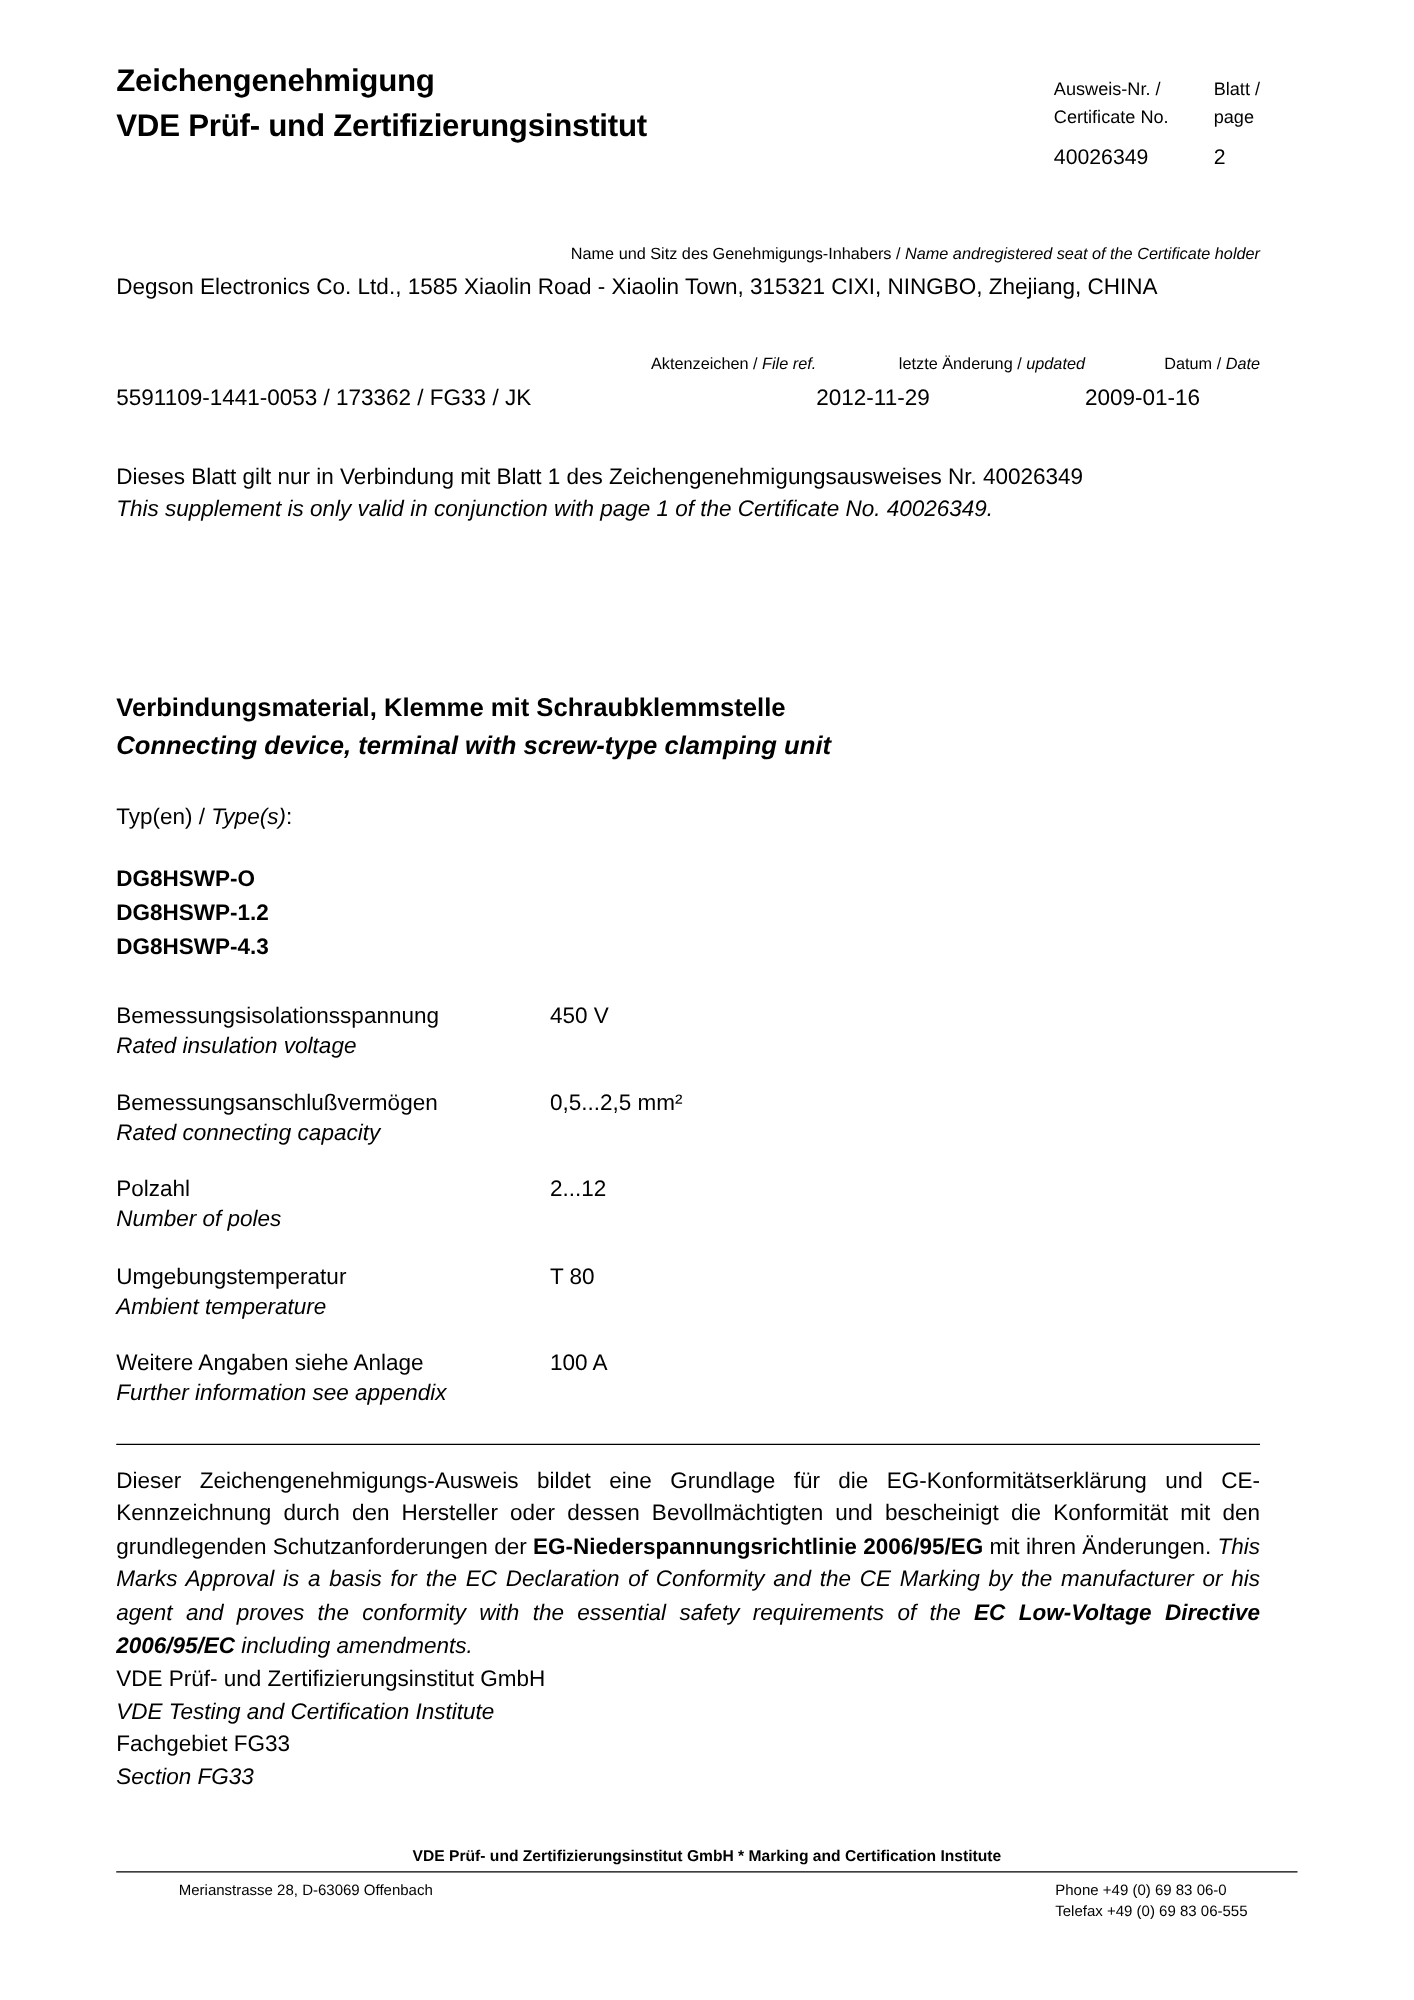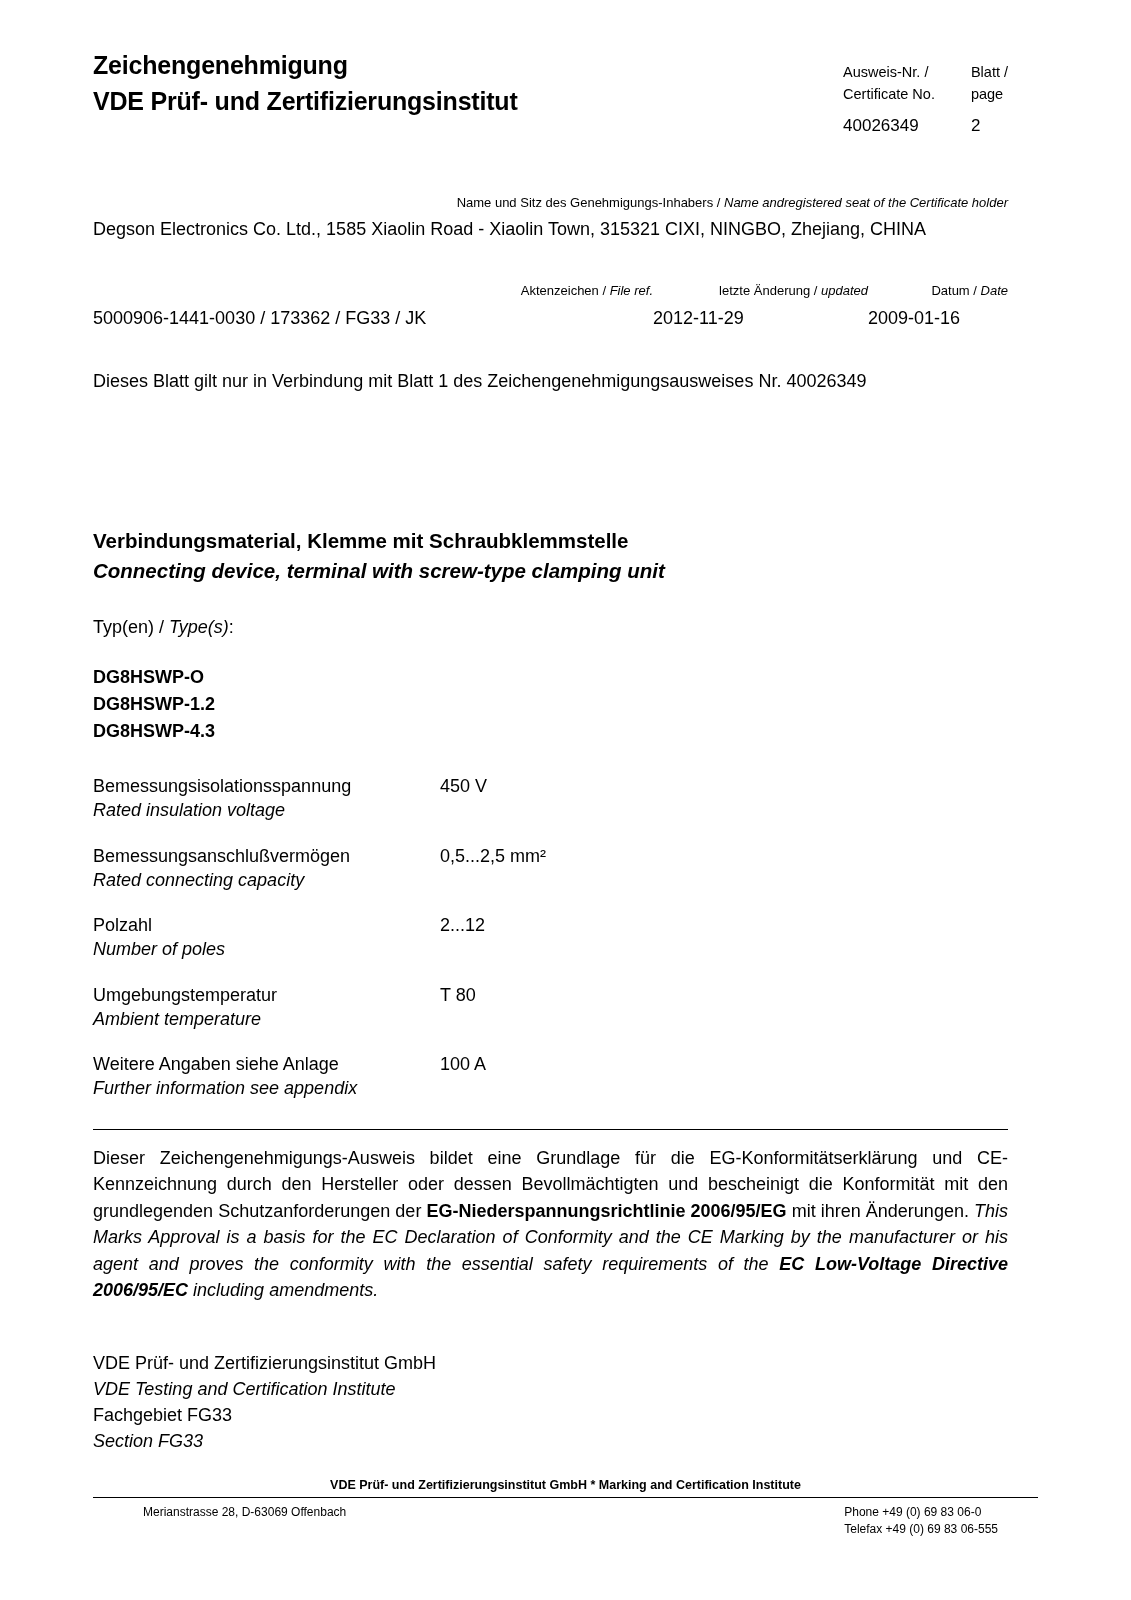--- a/index.html
+++ b/index.html
@@ -134,21 +134,20 @@
     font-size: 18px;
     line-height: 1.47;
     text-align: justify;
   }
   .legal b { font-weight: bold; }
   .legal .en { font-style: italic; }
   .legal .en b { font-weight: bold; font-style: italic; }
 
   
   .signature {
-    margin-top: 46px;
     font-size: 18px;
     line-height: 1.45;
   }
   .signature .en { font-style: italic; }
 
   
   .footer {
     position: absolute;
     left: 93px;
     right: 93px;
@@ -200,34 +199,35 @@
     </div>
 
     <div class="meta-block">
       <div class="meta-small"><span>Name und Sitz des Genehmigungs-Inhabers / </span><i>Name andregistered seat of the Certificate holder</i></div>
       <div class="meta-value">Degson Electronics Co. Ltd., 1585 Xiaolin Road - Xiaolin Town, 315321 CIXI, NINGBO, Zhejiang, CHINA</div>
     </div>
 
     <div class="fileref-row">
       <div class="fileref-left">
         <div class="meta-small"><span>Aktenzeichen / </span><i>File ref.</i></div>
-        <div class="meta-value">5000906-1441-0030 / 173362 / FG33 / JK</div>
+        <div class="meta-value">5591109-1441-0053 / 173362 / FG33 / JK</div>
       </div>
       <div class="fileref-mid">
         <div class="meta-small"><span>letzte Änderung / </span><i>updated</i></div>
         <div class="meta-value">2012-11-29</div>
       </div>
       <div class="fileref-right">
         <div class="meta-small"><span>Datum / </span><i>Date</i></div>
         <div class="meta-value">2009-01-16</div>
       </div>
     </div>
 
     <div class="validity">
       <div>Dieses Blatt gilt nur in Verbindung mit Blatt 1 des Zeichengenehmigungsausweises Nr. 40026349</div>
+      <div class="en">This supplement is only valid in conjunction with page 1 of the Certificate No. 40026349.</div>
     </div>
 
     <div class="product-title">
       <div>Verbindungsmaterial, Klemme mit Schraubklemmstelle</div>
       <div class="en">Connecting device, terminal with screw-type clamping unit</div>
     </div>
 
     <div class="types-label"><span>Typ(en) / </span><i>Type(s)</i><span>:</span></div>
 
     <div class="types-list">

